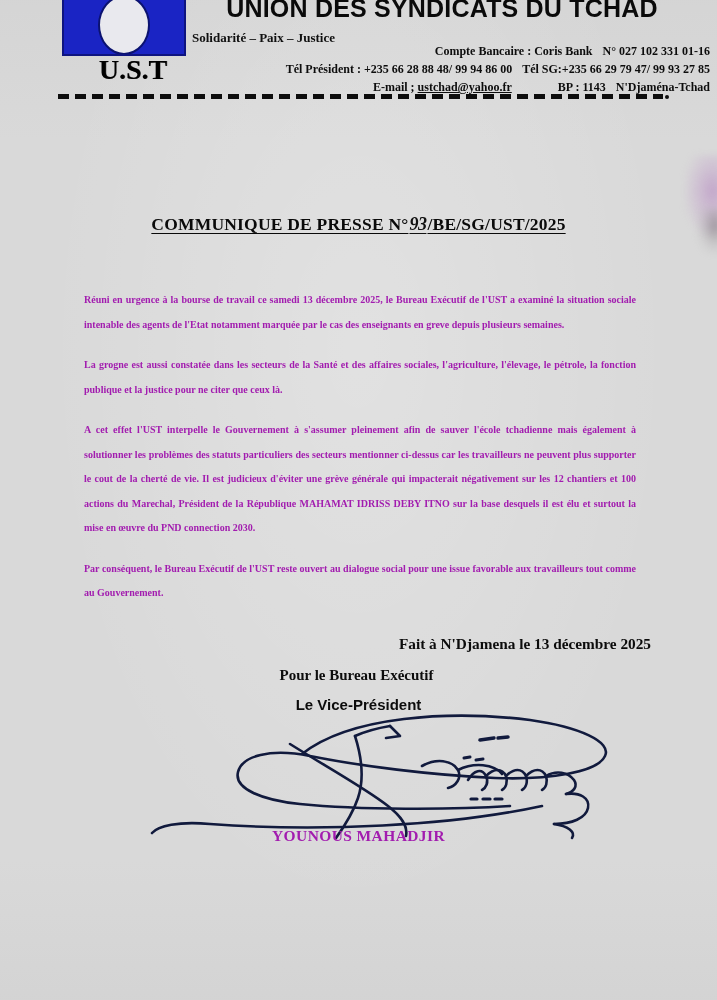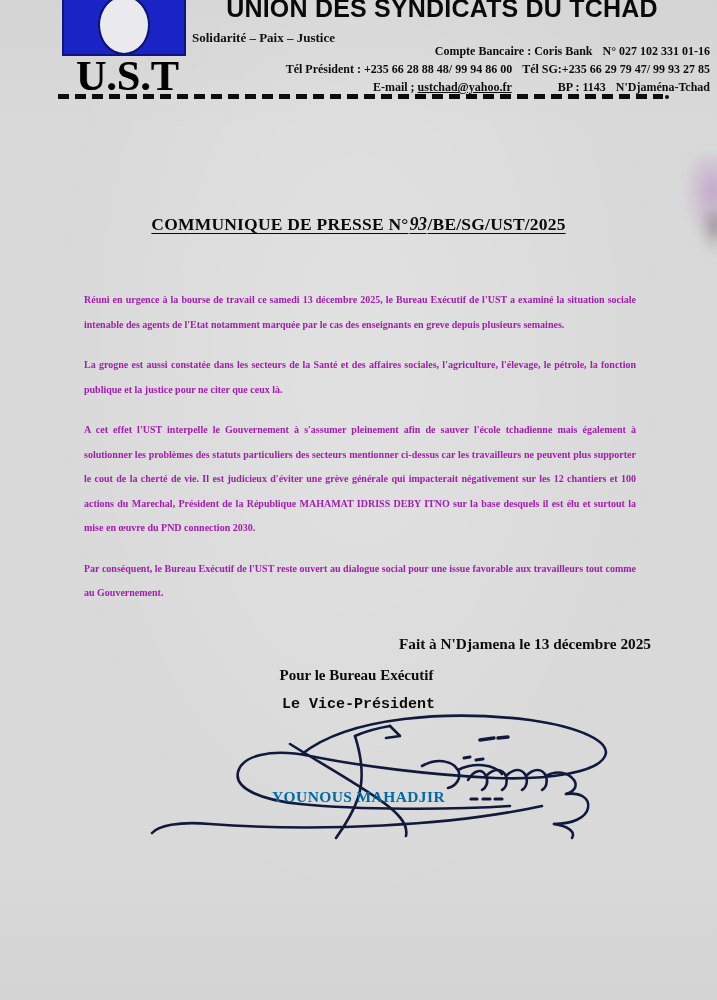--- a/index.html
+++ b/index.html
@@ -78,27 +78,28 @@
     transform: translate(-50%, -50%);
     width: 48px;
     height: 56px;
     border-radius: 50%;
     background: #e9e9ee;
     border: 2px solid #0b1270;
   }
   .logo-ust {
     font-family: "Liberation Serif", serif;
     font-weight: bold;
-    font-size: 42px;
+    font-size: 28px;
     letter-spacing: 0px;
     color: #000;
     line-height: 0.95;
     margin-top: 1px;
     margin-left: 14px;
     text-shadow: 0.5px 0 0 rgba(0,0,0,0.55);
+    text-align: center;
   }
   .org-title {
     position: absolute;
     left: 192px;
     top: -6px;
     width: 500px;
     text-align: center;
     font-family: "Liberation Sans", sans-serif;
     font-weight: bold;
     font-size: 25px;
@@ -216,46 +217,46 @@
     font-weight: bold;
     font-size: 15px;
     color: #0c0c0c;
   }
   .vice-pres {
     position: absolute;
     left: 0;
     top: 696px;
     width: 717px;
     text-align: center;
-    font-family: Liberation Mono, monospace;
+    font-family: Liberation Sans, sans-serif;
     font-weight: bold;
     font-size: 15px;
     color: #0c0c0c;
   }
 
   
   .sig-wrap {
     position: absolute;
     left: 150px;
     top: 714px;
     width: 470px;
     height: 130px;
   }
   .sig-wrap svg { display: block; }
   .signer-name {
     position: absolute;
     left: 0;
-    top: 788px;
+    top: 827px;
     width: 717px;
     text-align: center;
     font-family: "Liberation Serif", serif;
     font-weight: bold;
     font-size: 15.5px;
     letter-spacing: 0.4px;
-    color: #0369a1;
+    color: #a21caf;
     z-index: 3;
   }
 </style>
 </head>
 <body>
 
 <div class="page">
 
   <div class="paper-tone"></div>
   <div class="smudge"></div>

